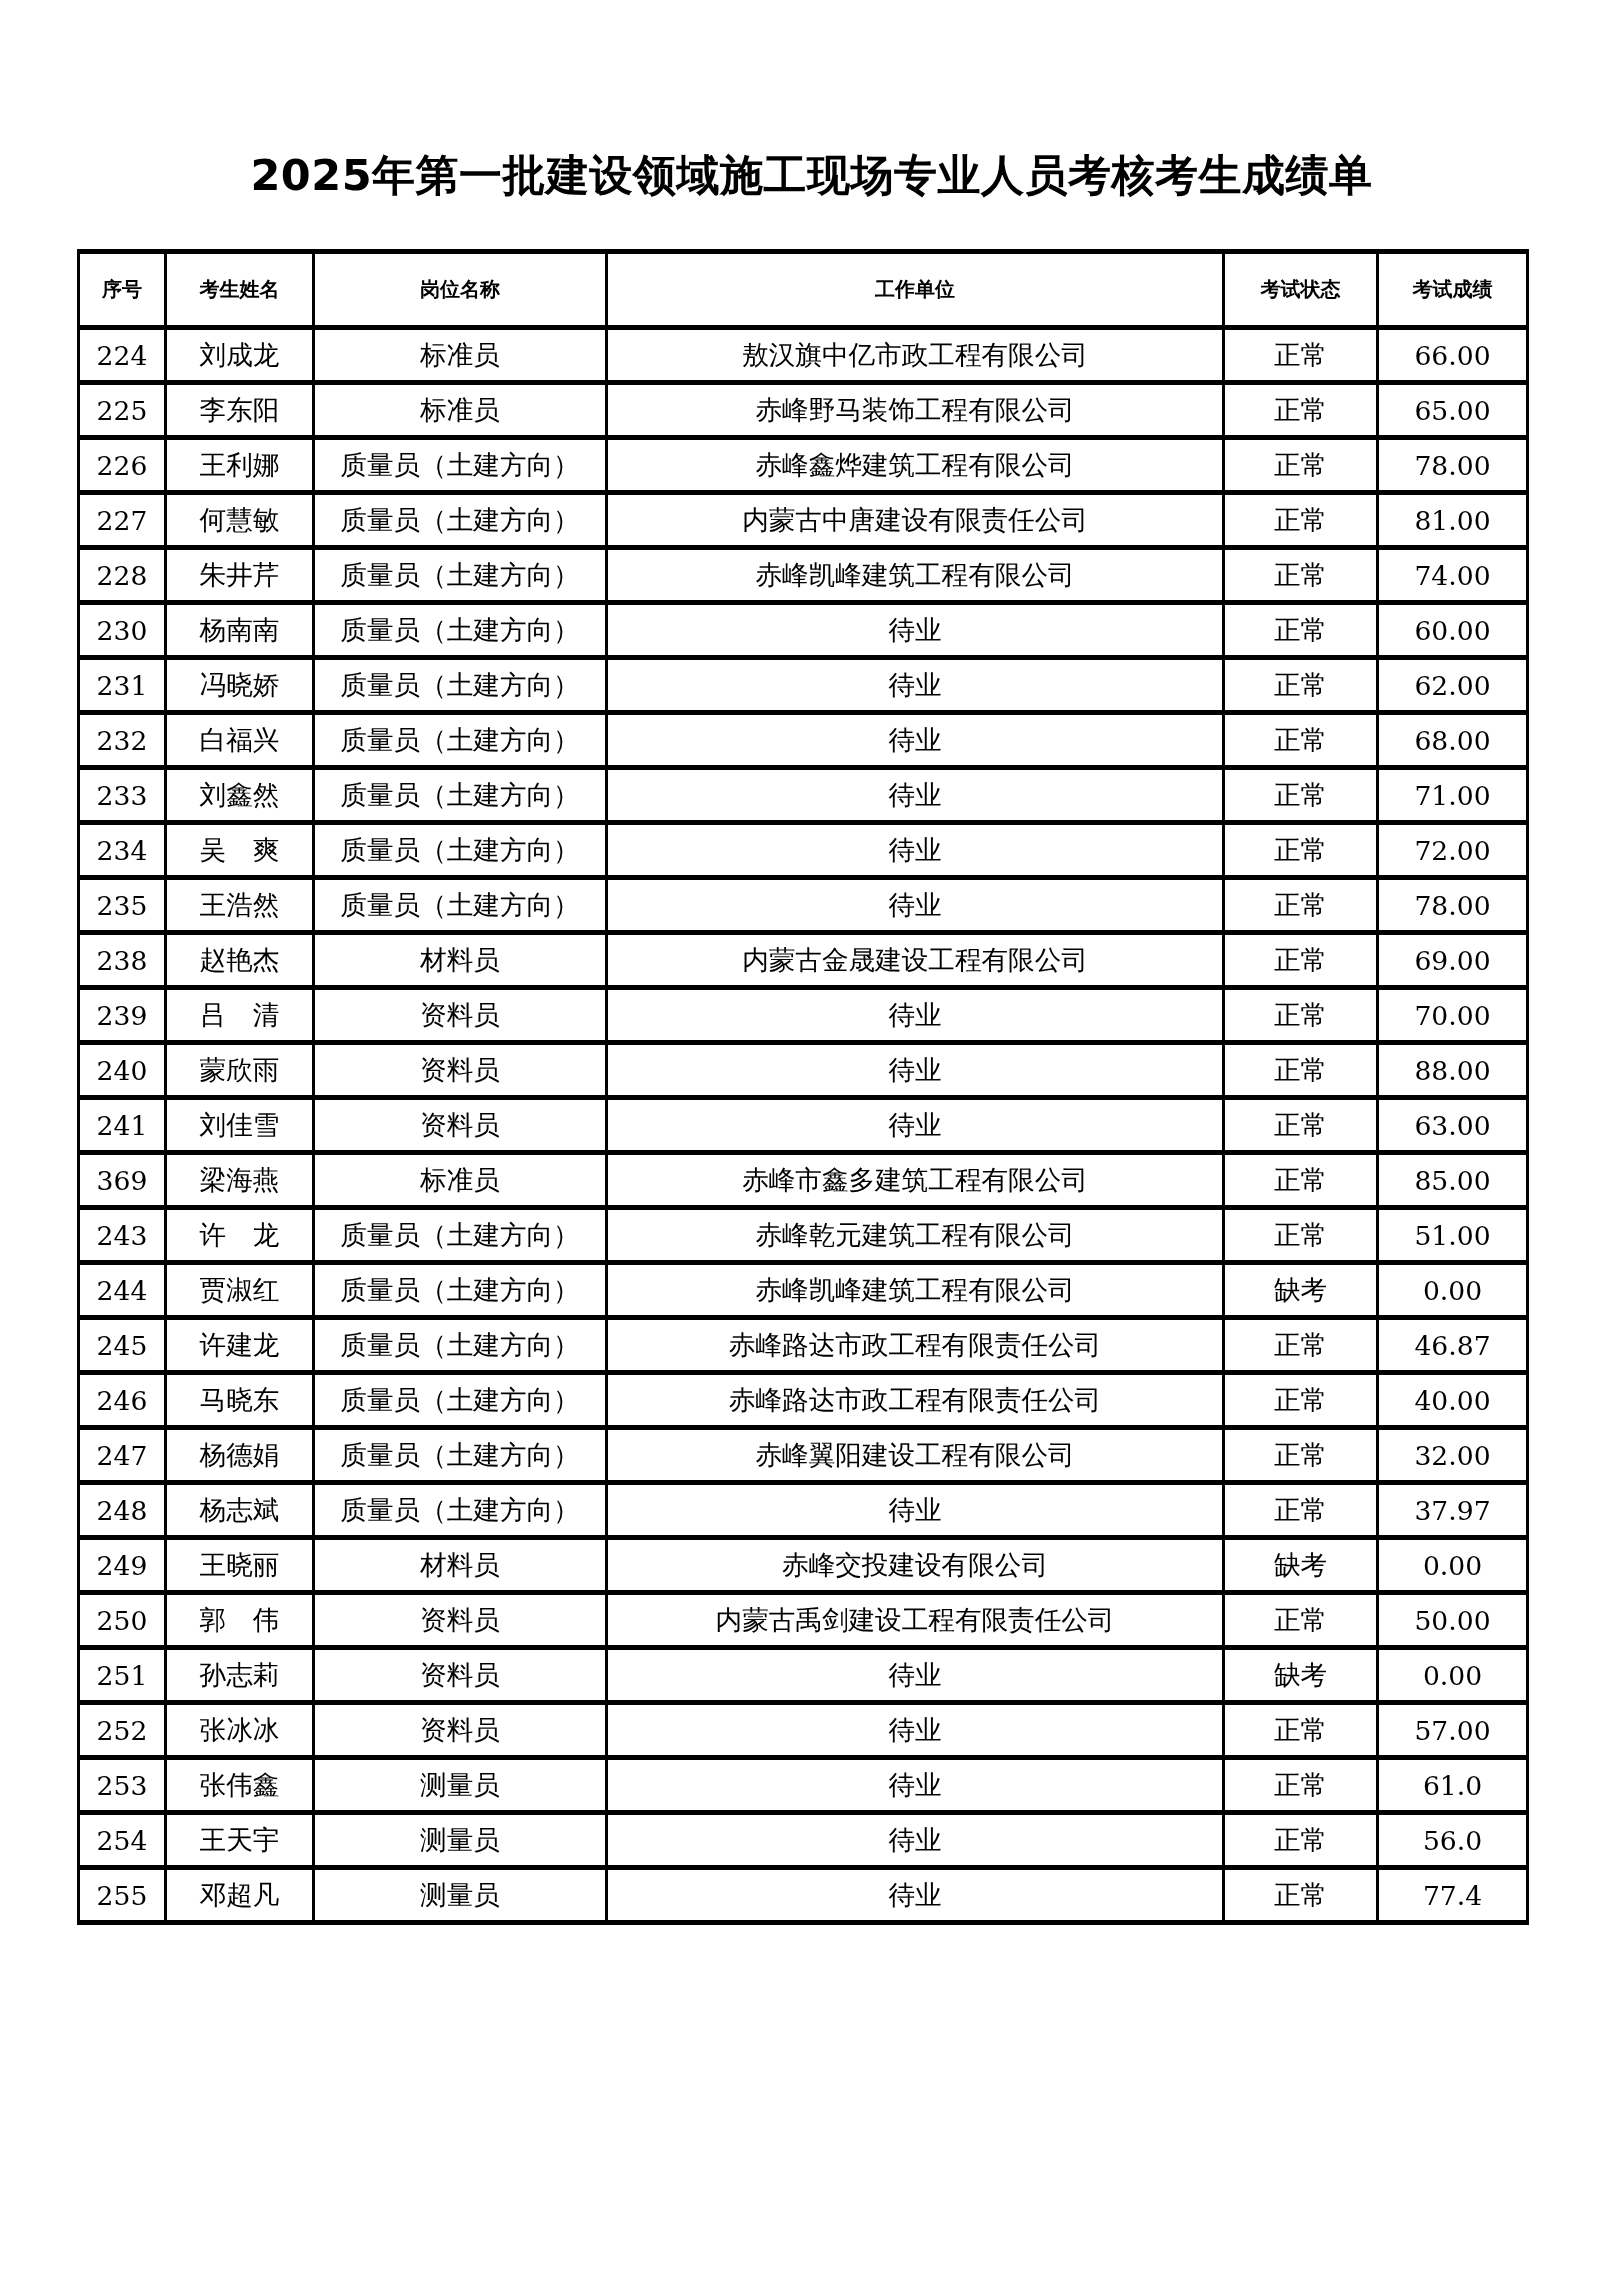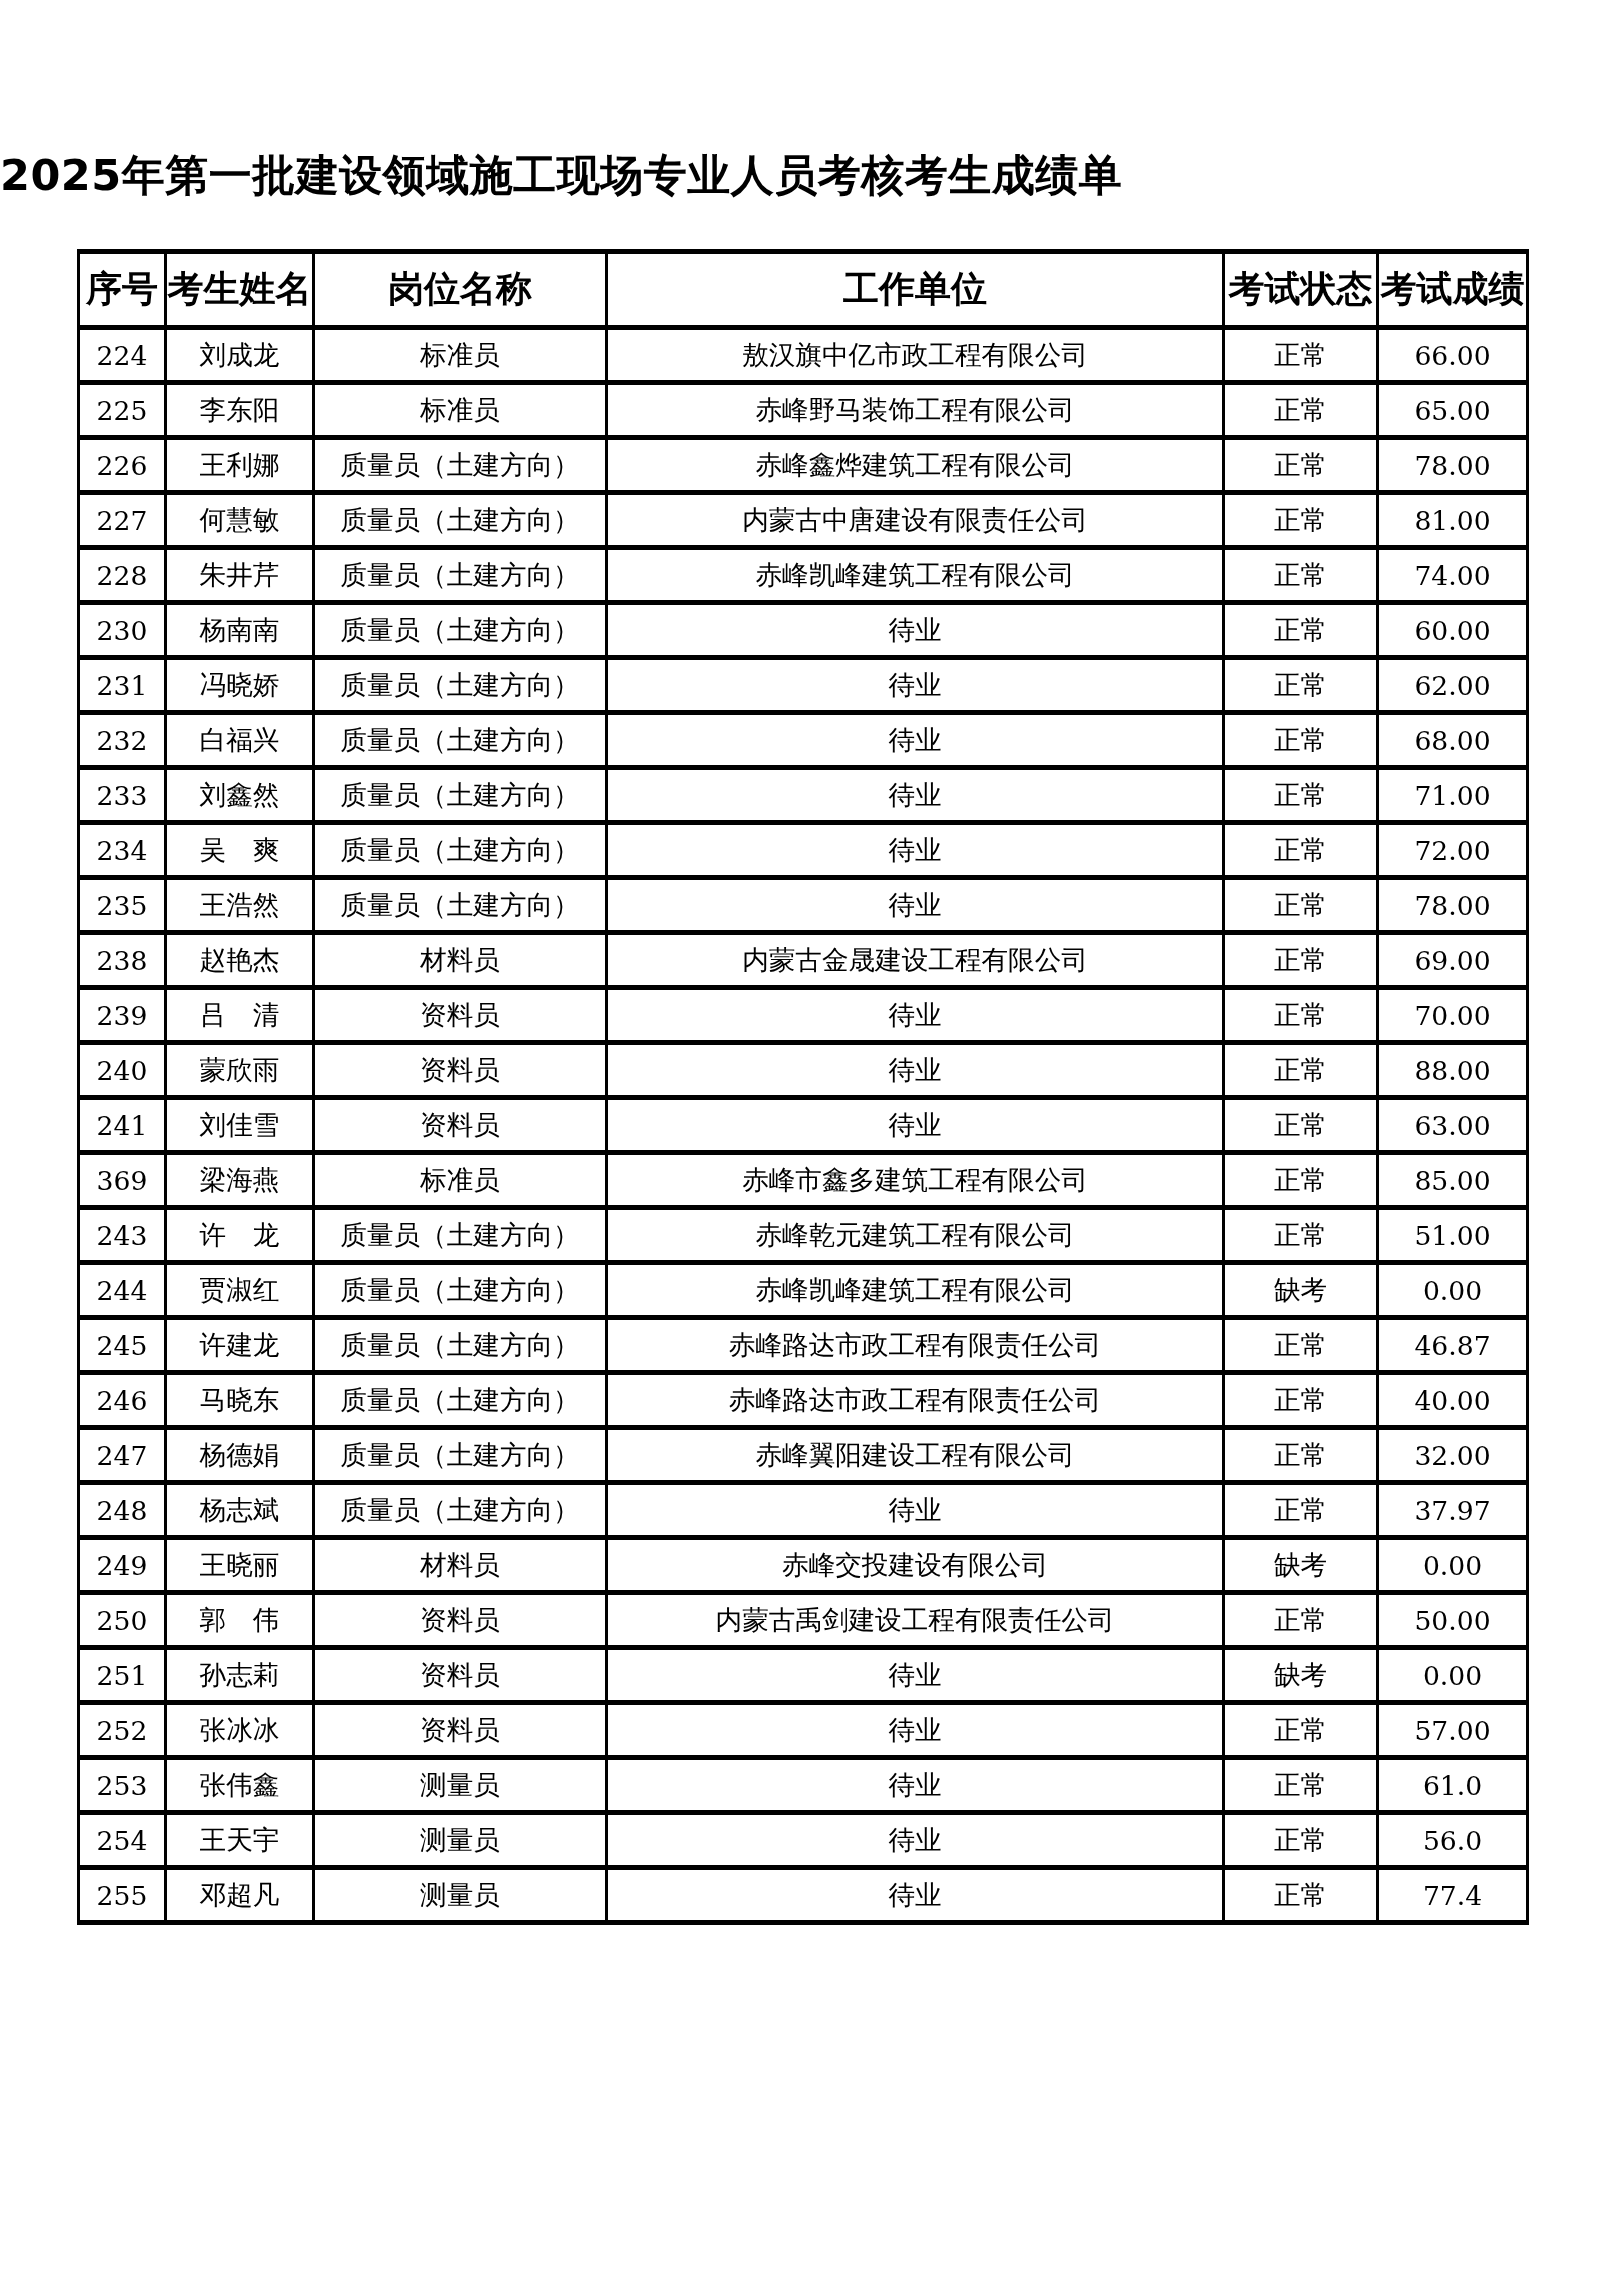--- a/index.html
+++ b/index.html
@@ -18,20 +18,21 @@
     position: absolute;
     left: 0; top: 0;
     width: 1623px;
     height: 2295px;
     background: #ffffff;
   }
   .doc-title {
     margin: 0;
     padding-top: 152px;
     width: 100%;
+    text-align: center;
     font-family: "DejaVu Sans", "Liberation Sans", sans-serif;
     font-weight: bold;
     font-size: 43px;
     line-height: 1.1;
     letter-spacing: 0.5px;
     white-space: nowrap;
   }
   table.score-table {
     border-collapse: collapse;
     table-layout: fixed;
@@ -46,21 +47,21 @@
     border-left: 3.1px solid #000;
     border-right: 3.1px solid #000;
     text-align: center;
     vertical-align: middle;
     padding: 0;
     overflow: hidden;
     white-space: nowrap;
   }
   table.score-table th {
     height: 71px;
-    font-size: 36px;
+    font-size: 20px;
     font-weight: bold;
   }
   table.score-table td {
     height: 50px;
     font-size: 26.6px;
     font-weight: normal;
   }
   .name-pad {
     display: inline-block;
     min-width: 3em;

